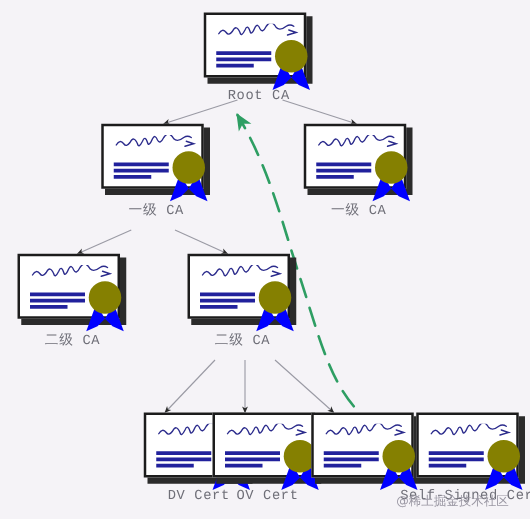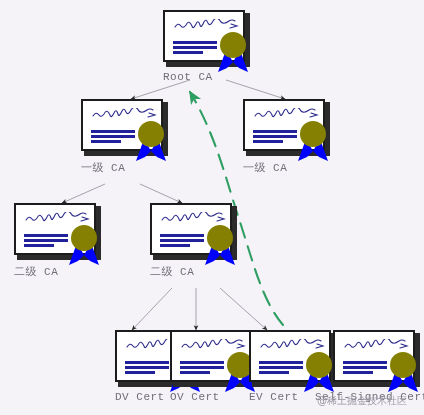--- a/index.html
+++ b/index.html
@@ -94,20 +94,21 @@
   .ribbon {
     position: absolute;
     left: 3px;
     top: 18px;
     width: 34px;
     height: 24px;
   }
 
   .node-label {
     margin-top: 3px;
+    text-align: center;
     font-family: "Liberation Mono", monospace;
     font-size: 11px;
     color: #6f6f78;
     letter-spacing: 0.5px;
     white-space: nowrap;
   }
   .node-label.wide {
     margin-left: -18px;
     width: 124px;
   }
@@ -335,21 +336,20 @@
         </div>
       </div>
       <div class="seal">
         <svg class="ribbon" viewBox="0 0 34 24">
           <path d="M10,0 L2,22 L11,18 L17,12 Z" fill="#0000ff"></path>
           <path d="M24,0 L32,22 L23,18 L17,12 Z" fill="#0000ff"></path>
         </svg>
         <div class="seal-disc"></div>
       </div>
     </div>
-    <div class="node-label">EV Cert</div>
   </div>
 
   <div class="node" style="left:333px; top:330px;">
     <div class="cert-icon">
       <div class="cert-shadow"></div>
       <div class="cert-paper">
         <svg class="scribble" viewBox="0 0 66 14">
           <path d="M2,8 q3,-5 6,-1 q2,3 5,-1 q3,-6 6,1 q1,4 4,-2 q2,-5 4,1 q1,4 4,-3 q2,-4 4,1 q2,4 5,-2 q4,-6 8,1 q3,3 8,-1 q3,-2 6,0 M58,5 l6,2 l-7,2" stroke="#2b2b8c" stroke-width="1.1" fill="none" stroke-linecap="round"></path>
         </svg>
         <div class="bars">

